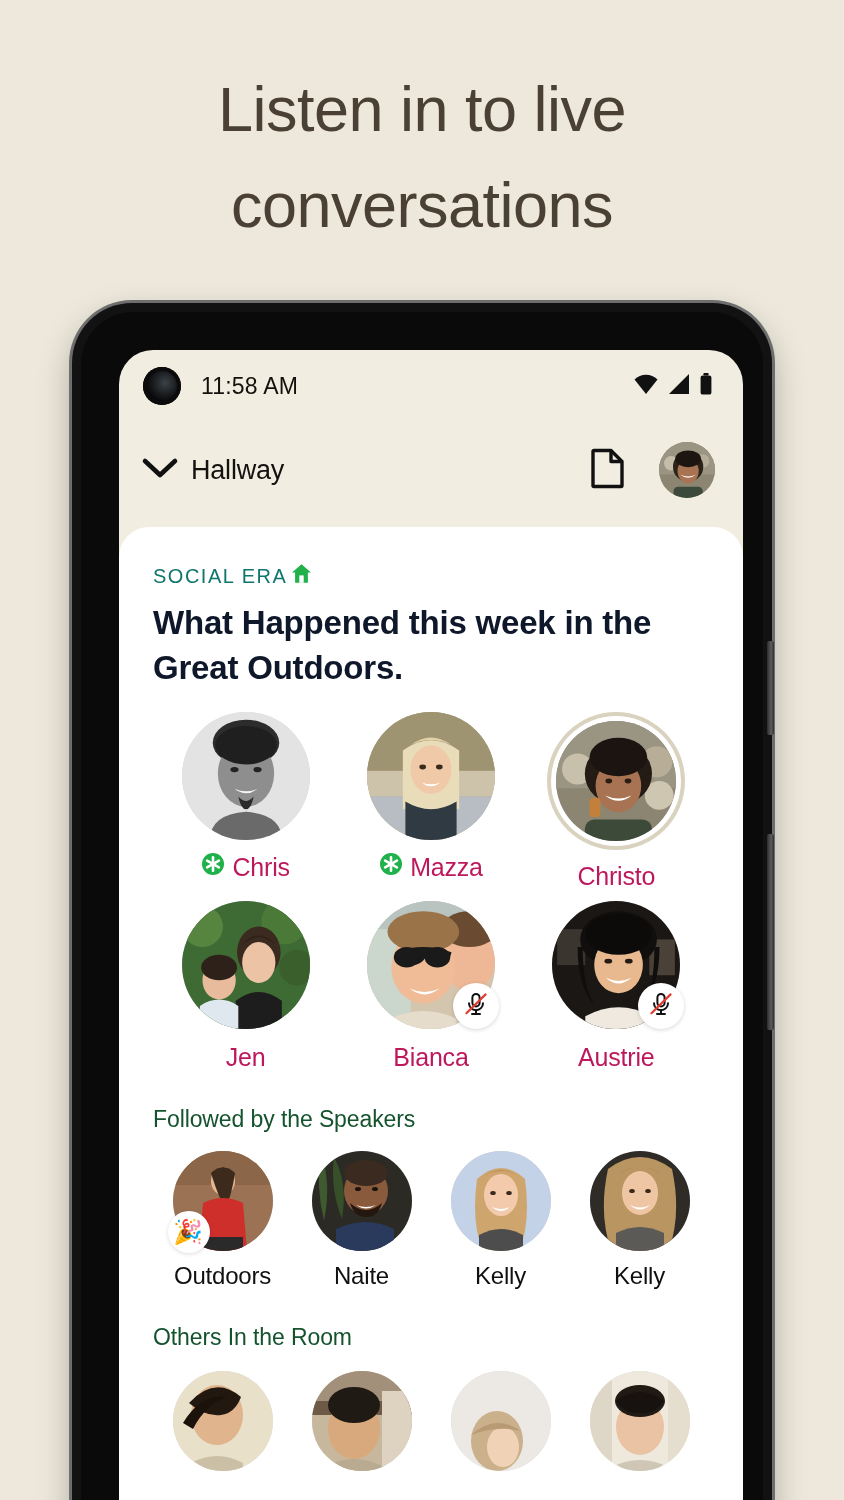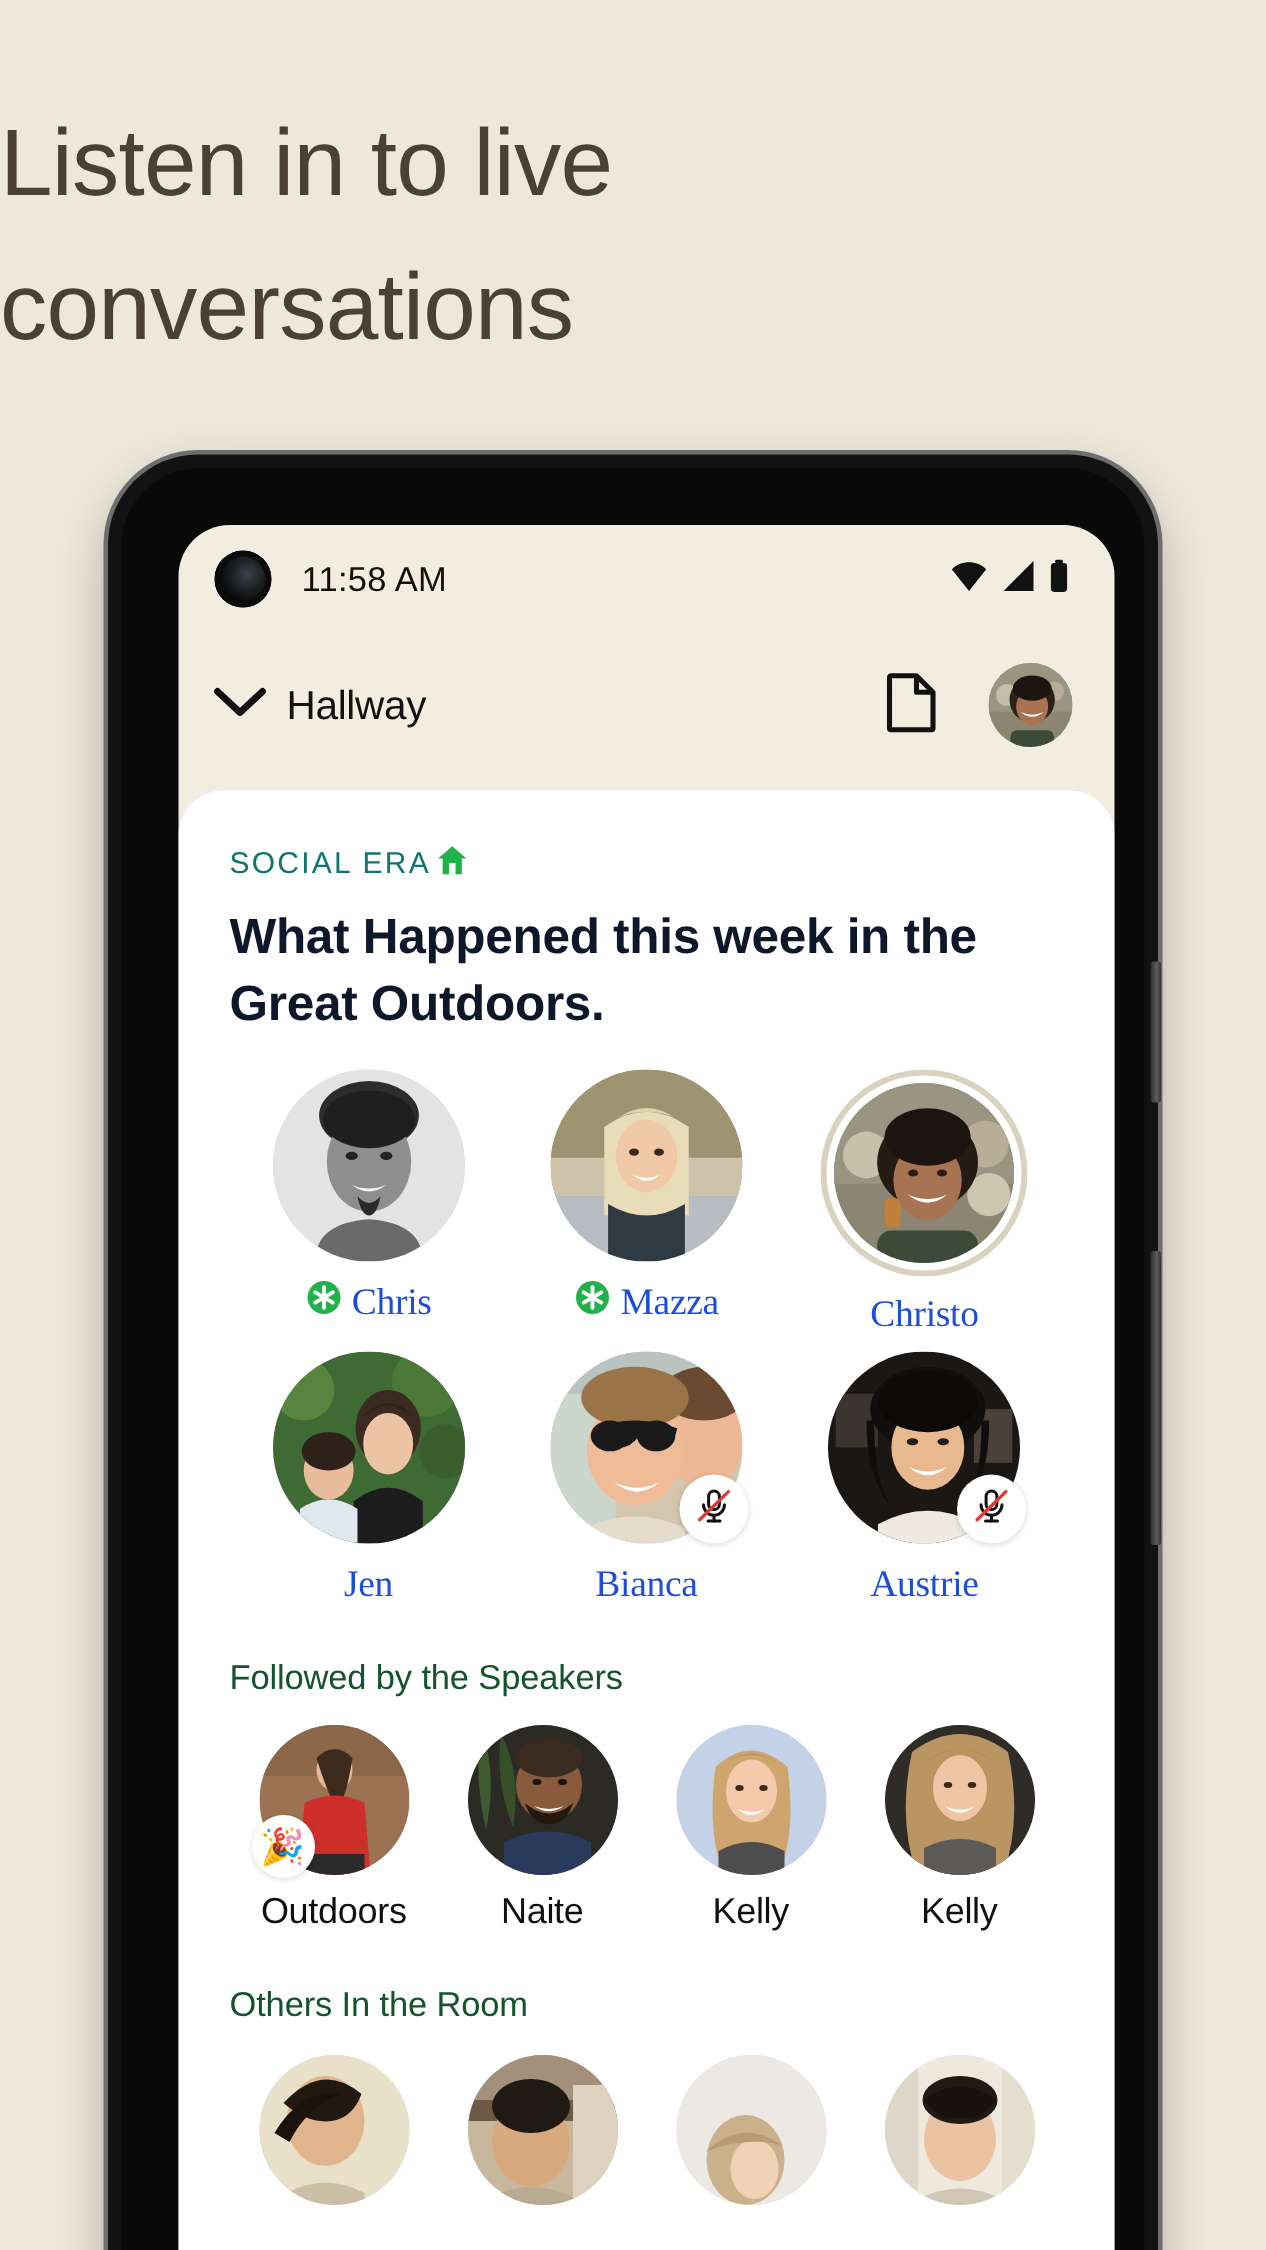--- a/index.html
+++ b/index.html
@@ -15,20 +15,21 @@
     font-family: "Liberation Sans", sans-serif;
     position: relative;
   }
 
   
   .headline {
     position: absolute;
     top: 62px;
     left: 0;
     width: 844px;
+    text-align: center;
     font-size: 63px;
     line-height: 1.52;
     font-weight: 400;
     color: #4A4134;
     letter-spacing: -0.5px;
   }
   .headline-line { display: block; }
 
   
   .phone-frame {
@@ -216,23 +217,22 @@
     box-shadow: 0 1px 4px rgba(0,0,0,0.14);
   }
 
   .speaker-name {
     margin-top: 12px;
     display: flex;
     align-items: center;
     gap: 7px;
     font-size: 25px;
     font-weight: 500;
-    color: #1d4ed8;
+    color: #be185d;
     letter-spacing: -0.2px;
-    font-family: Liberation Serif, serif;
   }
   .speaker-name.r2 { margin-top: 14px; }
 
   .section-label {
     margin-top: 34px;
     font-size: 23px;
     color: #14532d;
     font-weight: 400;
     letter-spacing: -0.1px;
   }

